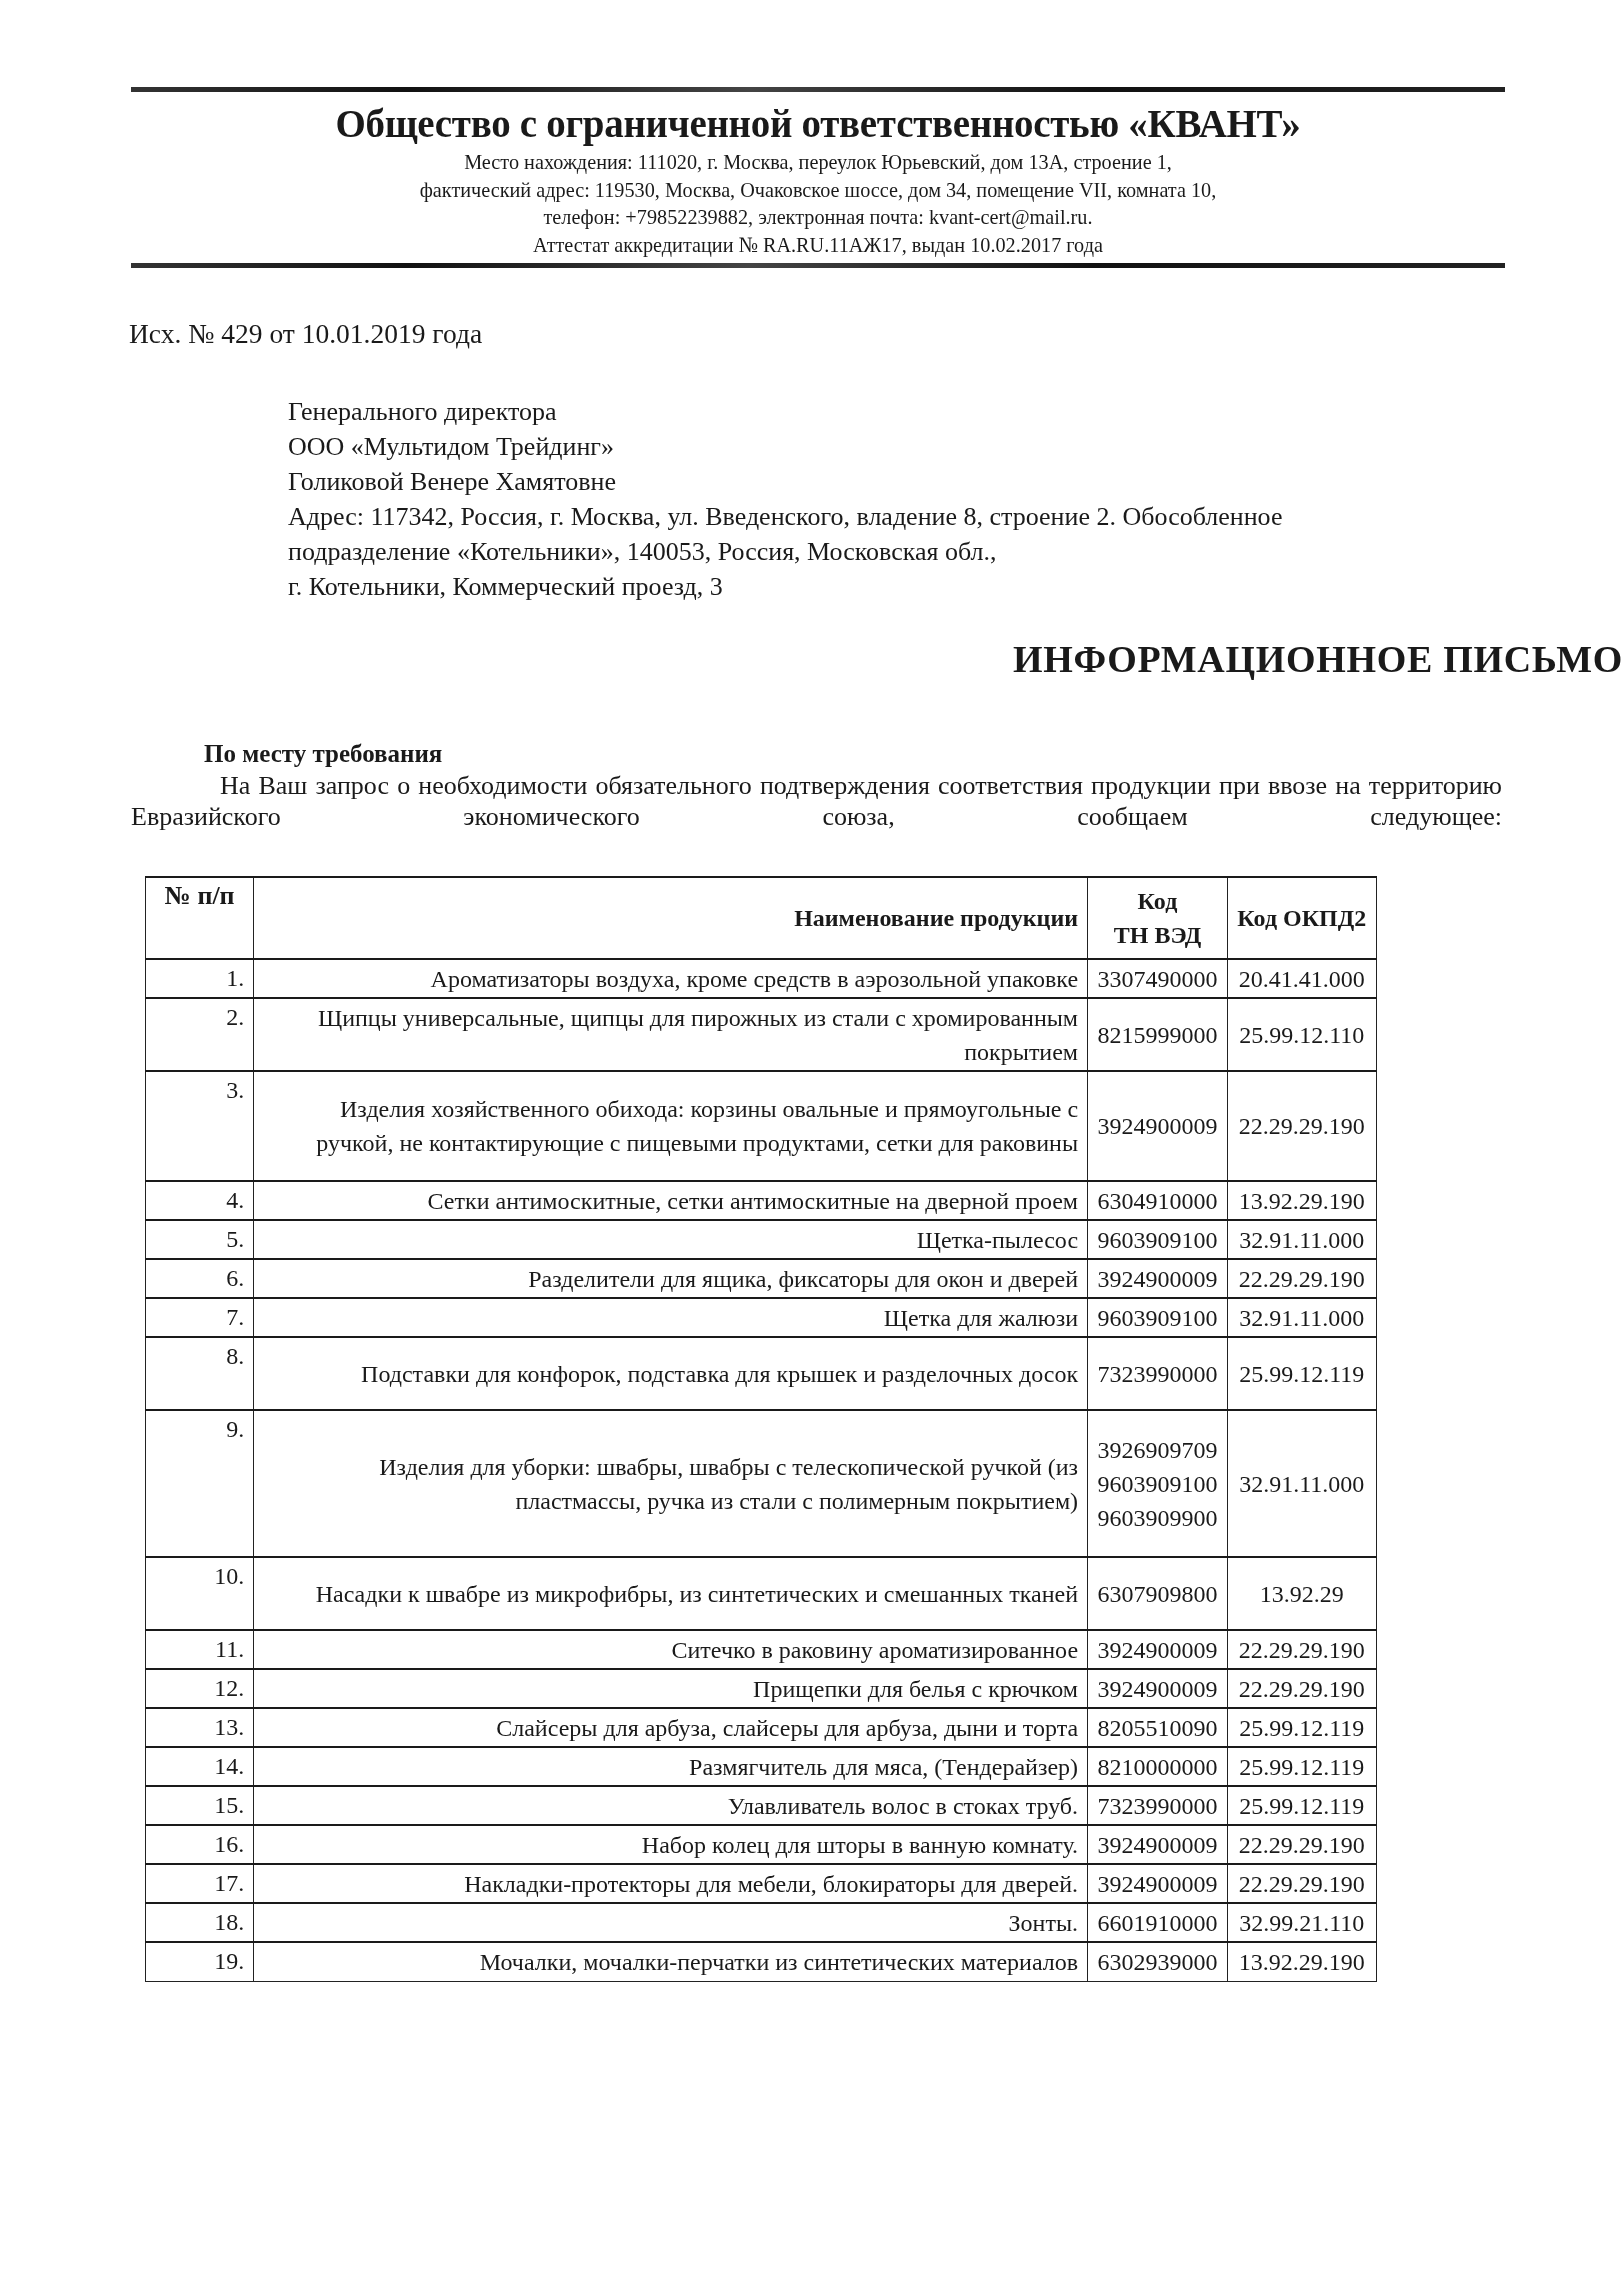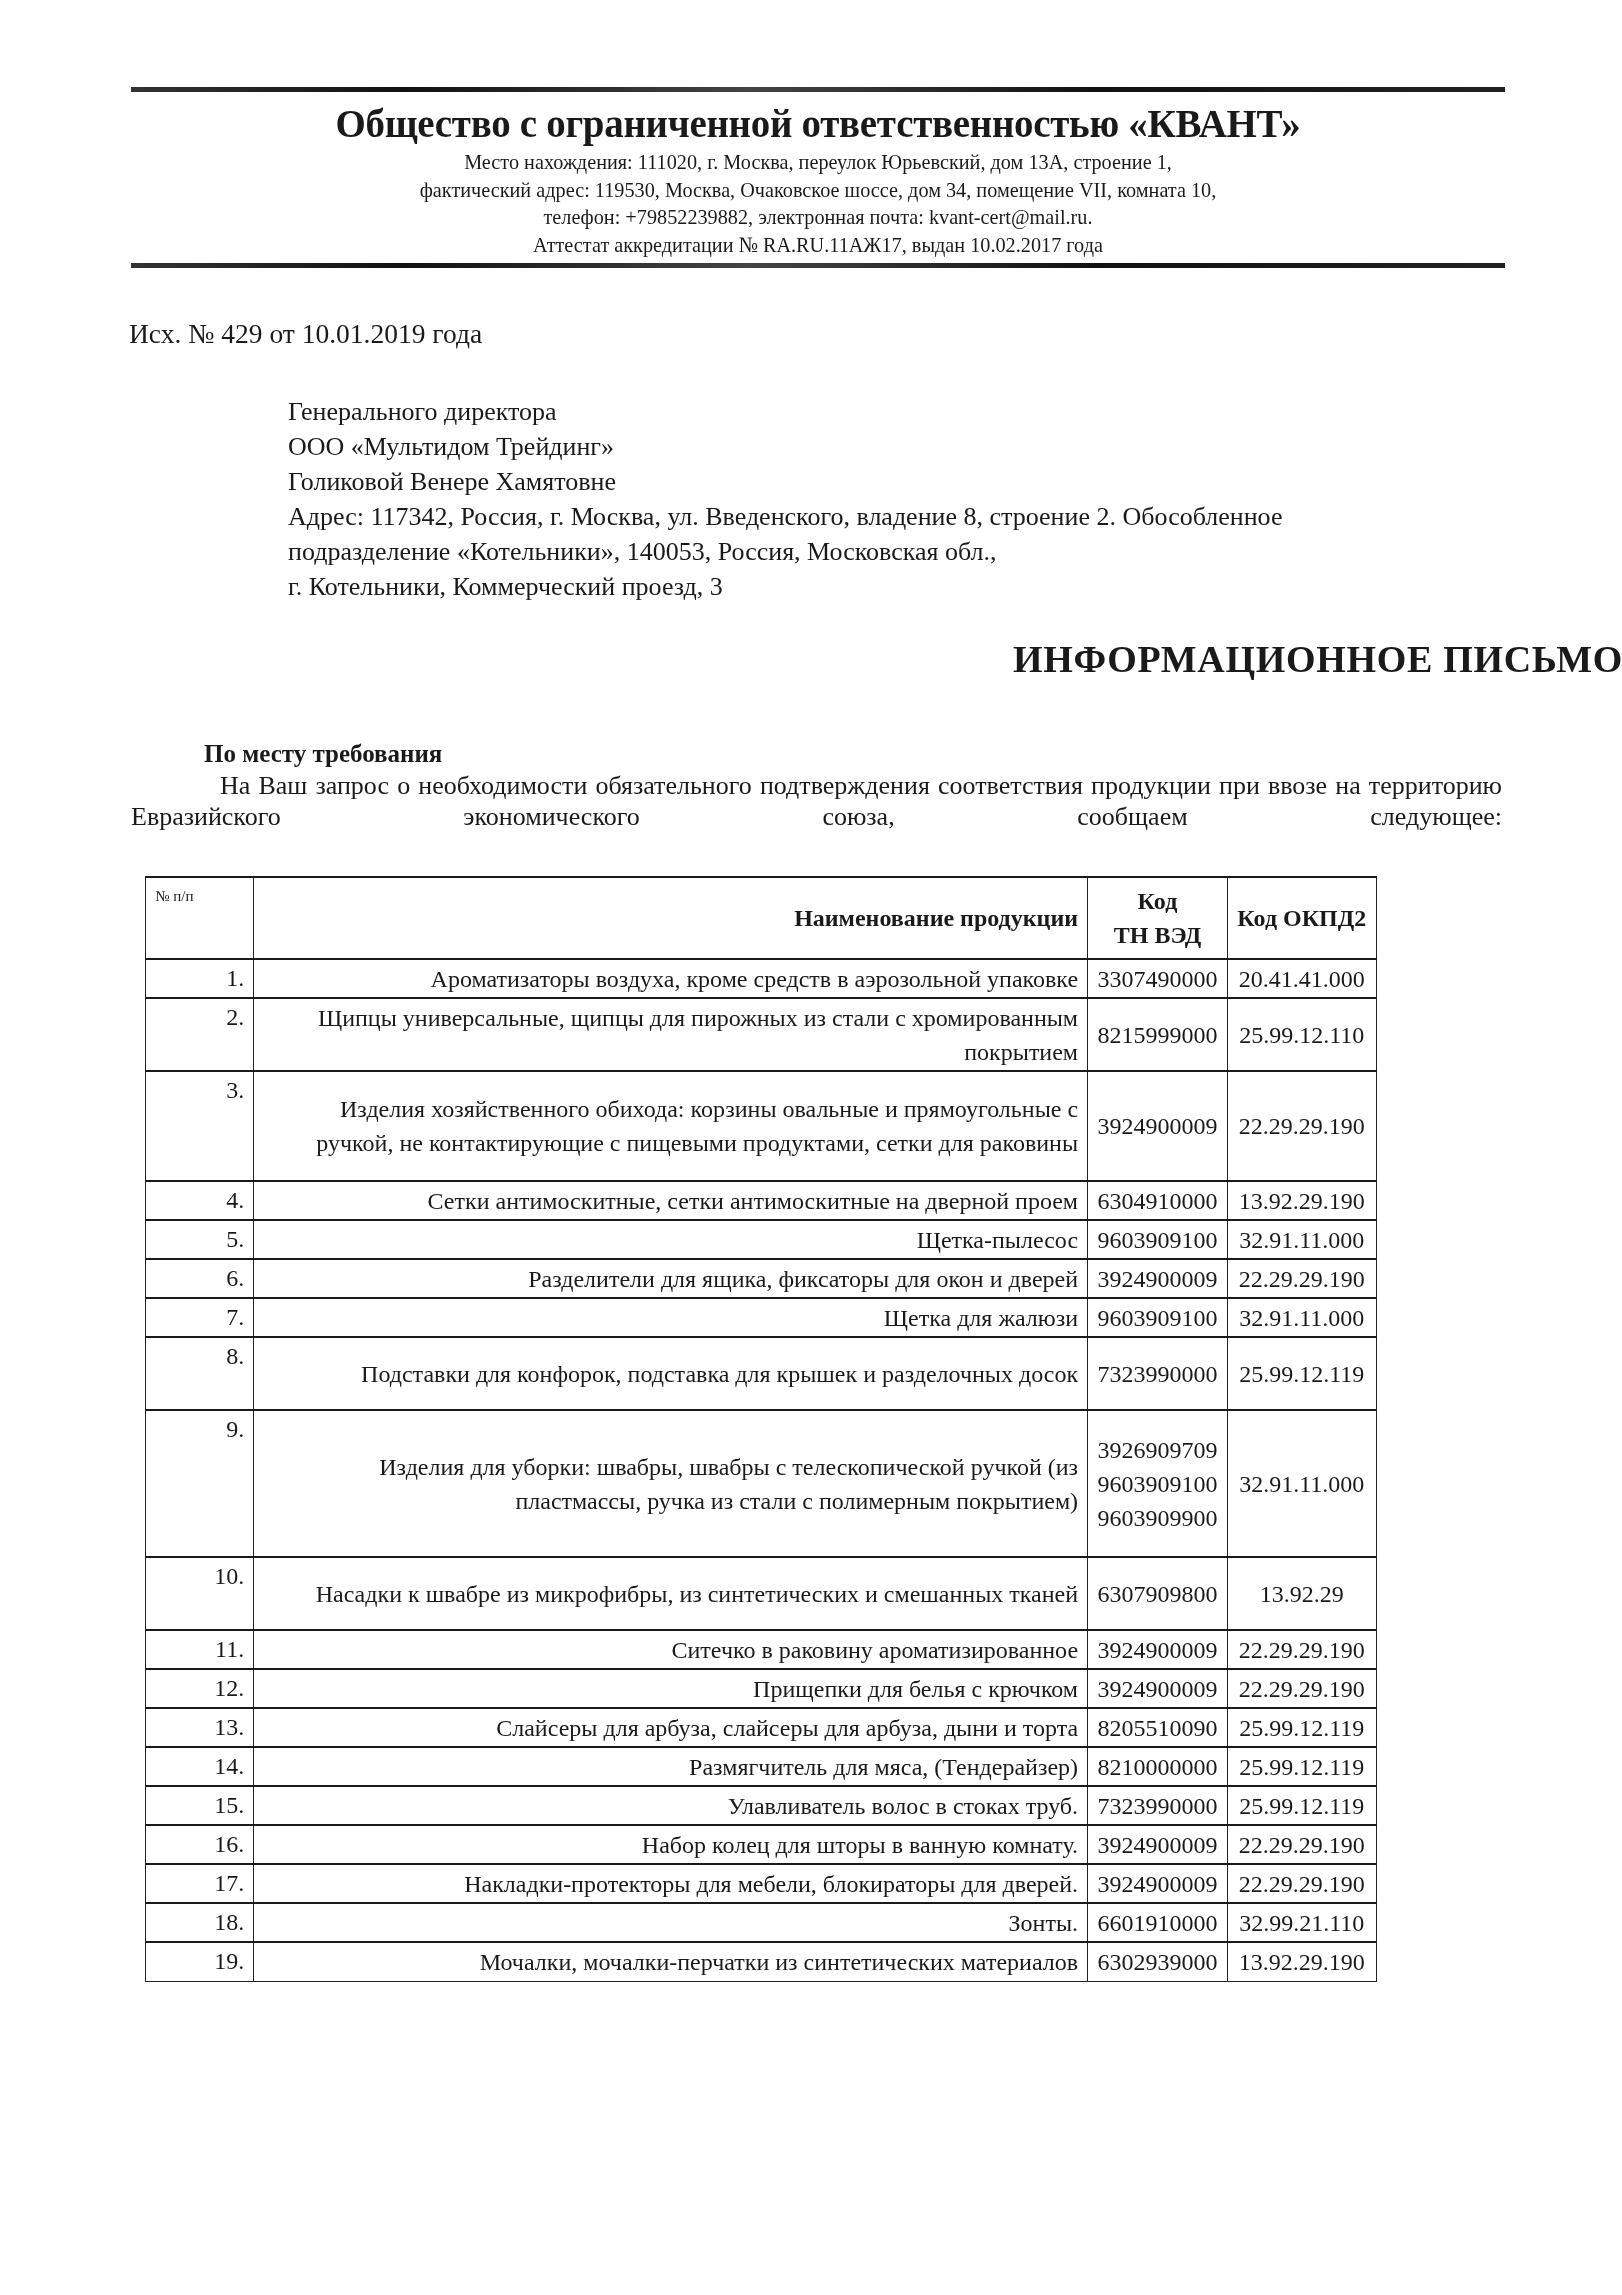--- a/index.html
+++ b/index.html
@@ -33,21 +33,21 @@
            line-height: 31px; text-align: justify; text-indent: 89px; }
   .intro::after { content: ""; display: inline-block; width: 100%; }
 
   
   table.products { position: absolute; left: 145px; top: 876px; width: 1232px;
                    border-collapse: collapse; font-size: 24px; line-height: 34px; }
   table.products td, table.products th { border: 1.3px solid #222; vertical-align: middle; padding: 0 9.2px; }
   table.products tr { border-top: 2.6px solid #1a1a1a; }
   th { font-weight: bold; font-size: 24px; }
   .col-num { width: 89px; text-align: right; vertical-align: top !important; padding-top: 1.3px !important; padding-right: 9.2px !important; }
-  th.col-num { font-weight: normal; text-align: left; font-size: 15px; vertical-align: top; }
+  th.col-num { font-weight: bold; text-align: center; font-size: 26px; vertical-align: top; }
   .col-name { text-align: right; }
   .col-tnved { width: 116px; }
   .col-okpd { width: 130px; text-align: center; }
   th.col-name { text-align: right; }
   tr.hdr { height: 82px; }
   tr.h1 { height: 39px; }
   tr.h2 { height: 73px; }
   tr.h3 { height: 110px; }
   tr.h9 { height: 147px; }
   .code-line { display: block; line-height: 34px; }

